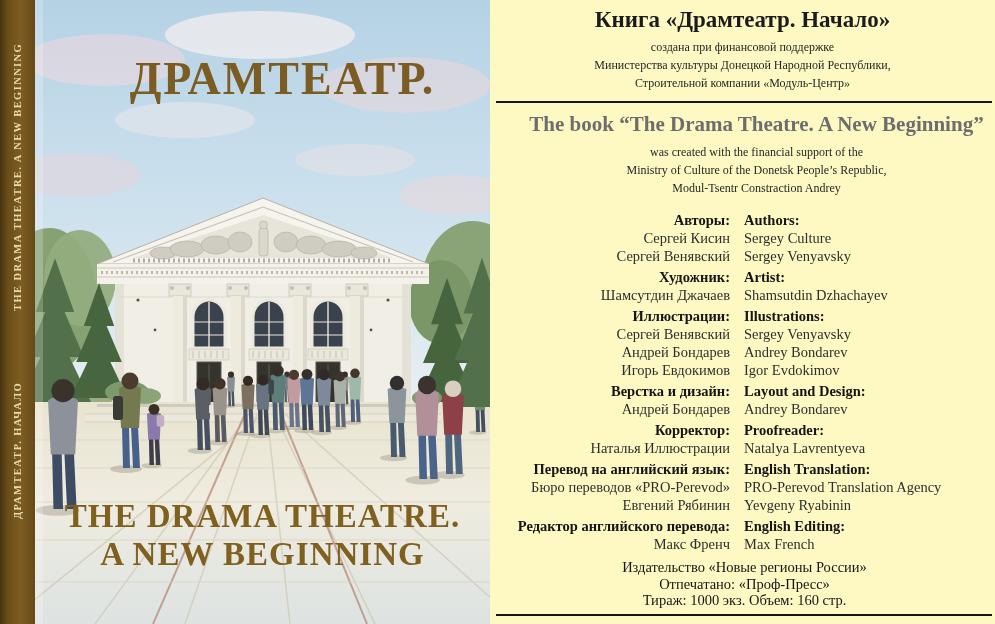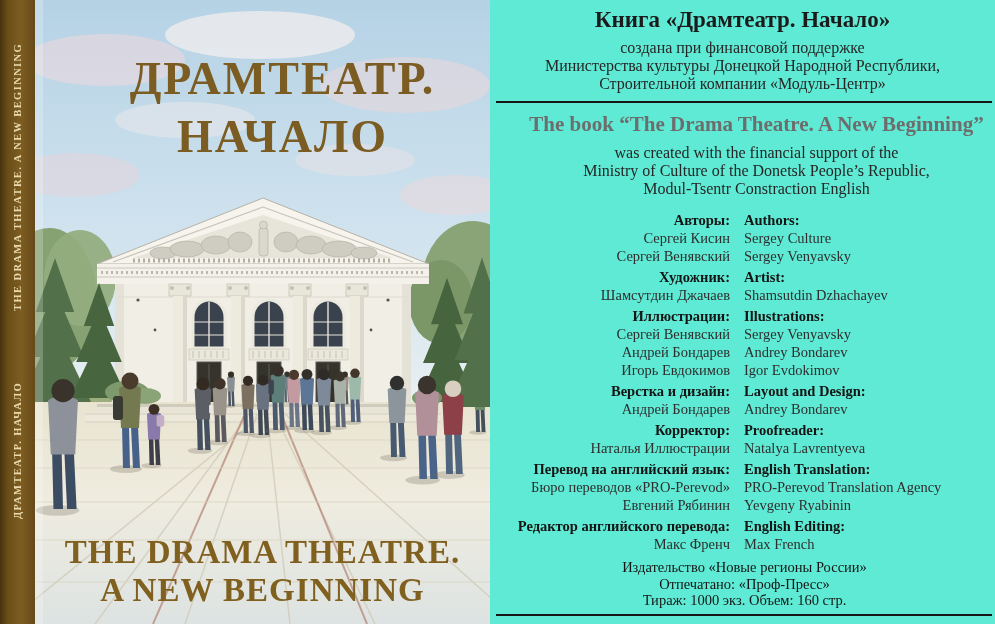--- a/index.html
+++ b/index.html
@@ -12,28 +12,28 @@
          background:linear-gradient(90deg,#46330e 0%,#6a4e18 22%,#7d5d21 60%,#66491a 100%);}
   .spine-txt{position:absolute;left:0;width:35px;writing-mode:vertical-rl;transform:rotate(180deg);
          color:#ead9ad;font-weight:bold;font-size:10.5px;letter-spacing:1.4px;white-space:nowrap;
          text-align:center;line-height:35px;}
   #spine-en{top:22px;height:310px;}
   #spine-ru{top:330px;height:240px;}
   #cover-art{position:absolute;left:35px;top:0;}
   .cover-title{position:absolute;left:35px;top:50px;width:495px;text-align:center;
          color:#7b5c22;font-weight:bold;font-size:46px;line-height:58px;letter-spacing:2px;}
   .cover-sub{position:absolute;left:35px;top:497px;width:455px;text-align:center;
-         color:#80601f;font-weight:bold;font-size:33px;line-height:38px;letter-spacing:1px;margin-top:36px;}
+         color:#80601f;font-weight:bold;font-size:33px;line-height:38px;letter-spacing:1px;}
 
   
-  #colophon{position:absolute;left:490px;top:0;width:505px;height:624px;background:#5eead4;color:#222;}
+  #colophon{position:absolute;left:490px;top:0;width:505px;height:624px;background:#fef9c3;color:#222;}
   .center{text-align:center;}
   #ru-head{position:absolute;top:6px;left:0;right:0;}
   #ru-head h1{margin:0 0 5px 0;font-size:23px;line-height:28px;color:#1b1b1b;}
-  .sub-line{font-size:16px;line-height:17.8px;color:#262626;}
+  .sub-line{font-size:12px;line-height:17.8px;color:#262626;}
   .rule{position:absolute;left:6px;right:3px;border-top:2px solid #161616;height:0;}
   #rule-top{top:101px;}
   #rule-bottom{top:614px;}
   #en-head{position:absolute;top:111px;left:0;right:0;padding-left:28px;}
   #en-head h2{margin:0 0 6px 0;font-size:21px;line-height:27px;color:#6d6d6d;white-space:nowrap;}
   #credits{position:absolute;top:211px;left:0;right:10px;font-size:14.5px;line-height:18px;}
   .cgroup{margin-top:3px;}
   .crow{display:flex;}
   .ru-cell{width:247px;text-align:right;padding-right:7px;box-sizing:border-box;}
   .en-cell{padding-left:7px;text-align:right;}
@@ -370,21 +370,20 @@
             <rect x="4" y="-78" width="12" height="18" rx="4" fill="#c3aec6"></rect>
             <circle cx="0" cy="-87" r="8.5" fill="#3c2f24"></circle>
           </g>
       </g>
 
       <rect x="0" y="0" width="8" height="624" fill="#ffffff" opacity="0.22"></rect>
     </svg>
 
     <div class="cover-title">
       <div>ДРАМТЕАТР.</div>
-      <div>НАЧАЛО</div>
     </div>
     <div class="cover-sub">
       <div>THE DRAMA THEATRE.</div>
       <div>A NEW BEGINNING</div>
     </div>
   </div>
 
   <div id="colophon">
 
     <div id="ru-head" class="center">
@@ -393,21 +392,21 @@
       <div class="sub-line">Министерства культуры Донецкой Народной Республики,</div>
       <div class="sub-line">Строительной компании «Модуль-Центр»</div>
     </div>
 
     <div id="rule-top" class="rule"></div>
 
     <div id="en-head" class="center">
       <h2>The book “The Drama Theatre. A New Beginning”</h2>
       <div class="sub-line">was created with the financial support of the</div>
       <div class="sub-line">Ministry of Culture of the Donetsk People’s Republic,</div>
-      <div class="sub-line">Modul-Tsentr Constraction English</div>
+      <div class="sub-line">Modul-Tsentr Constraction Andrey</div>
     </div>
 
     <div id="credits">
       <div class="cgroup" style="margin-top:0">
         <div class="crow">
             <span class="ru-cell lbl">Авторы:</span>
             <span class="en-cell lbl">Authors:</span>
           </div>
         <div class="crow">
             <span class="ru-cell nm">Сергей Кисин</span>

